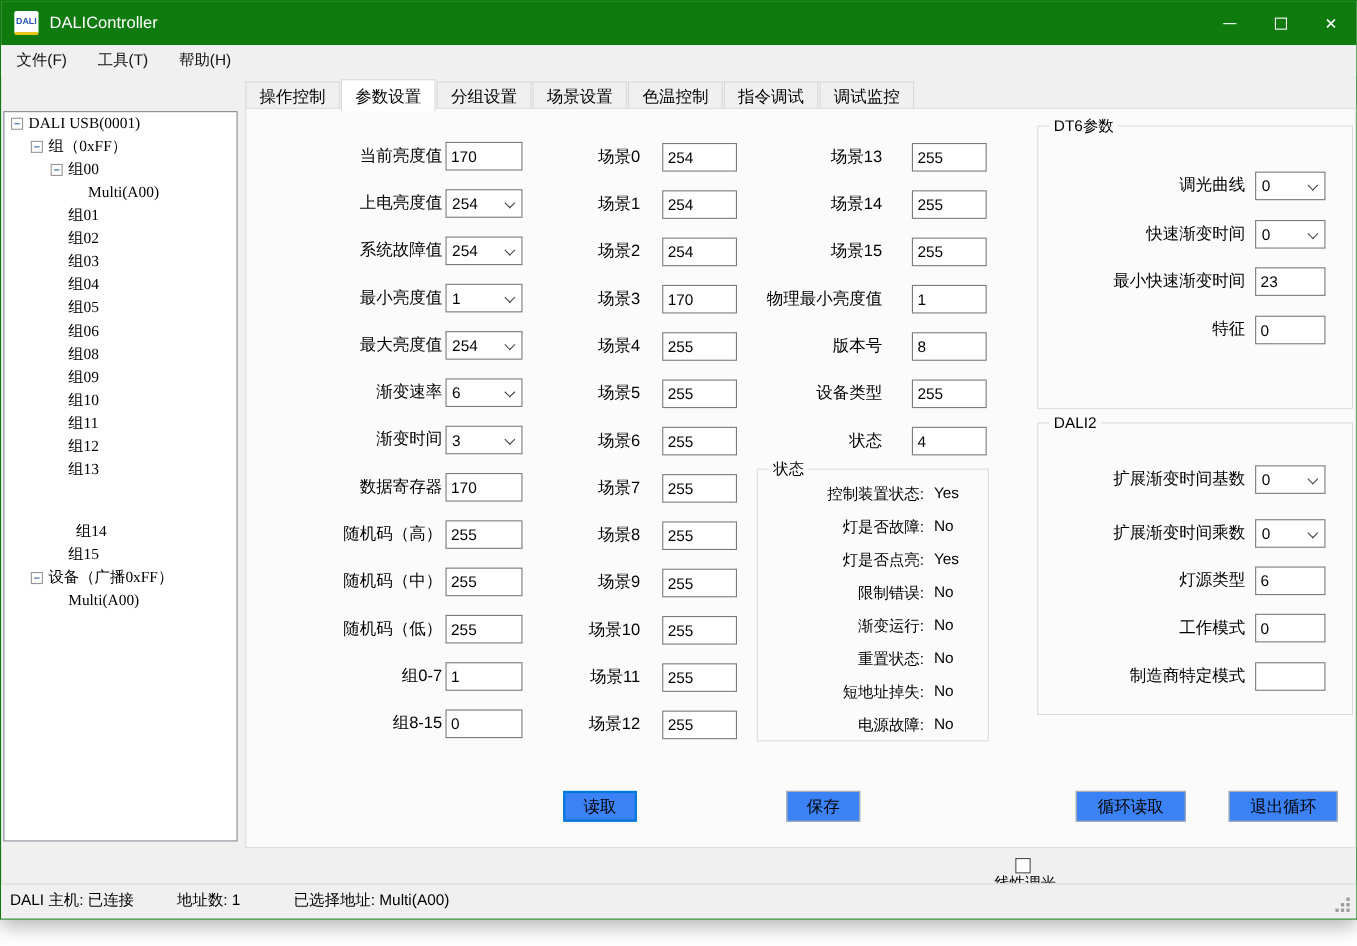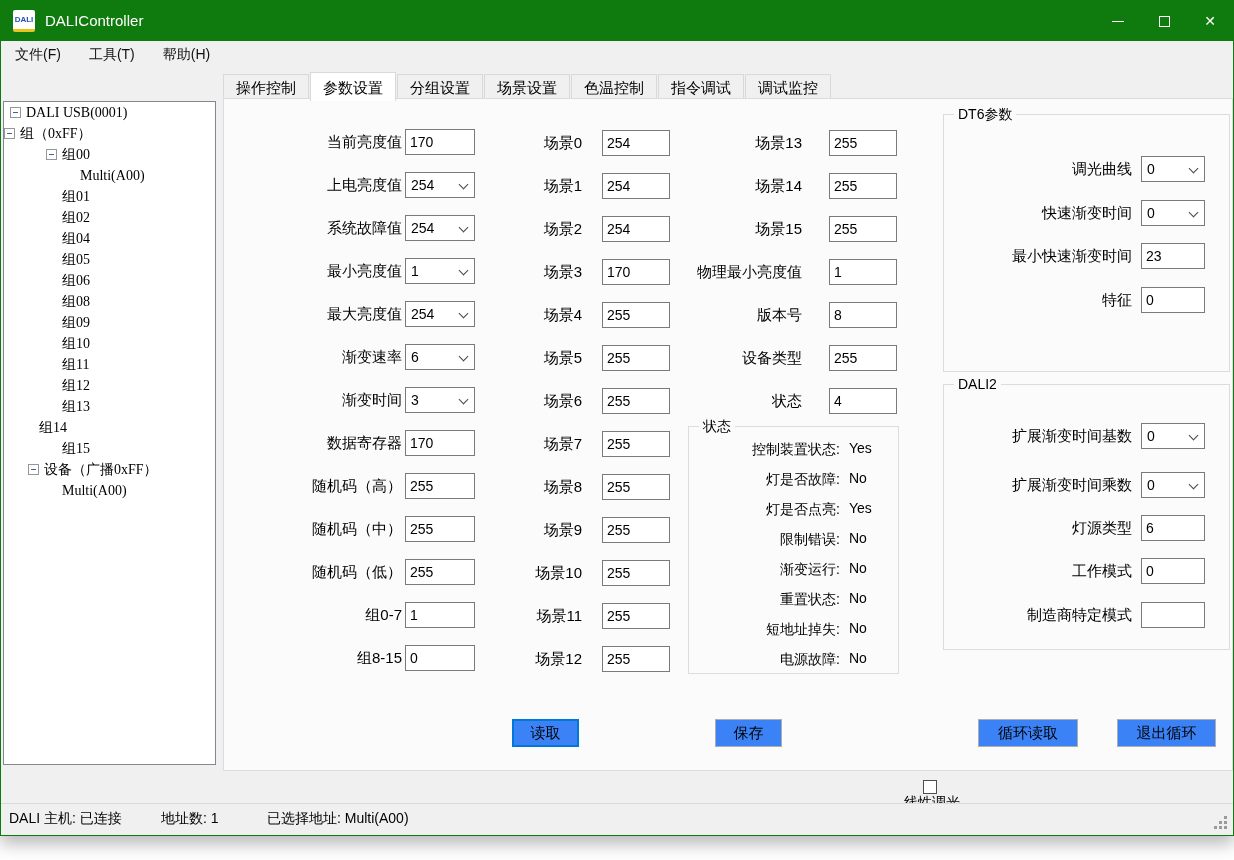--- a/index.html
+++ b/index.html
@@ -91,21 +91,21 @@
       </div>
   </div>
 
   <div class="menubar" id="menubar"><span class="menu-item">文件(F)</span><span class="menu-item">工具(T)</span><span class="menu-item">帮助(H)</span></div>
 
   <div class="tree" id="tree">
       <div class="tree-item" style="padding-left: 6px;">
         <span class="expander"></span>
         <span>DALI USB(0001)</span>
       </div>
-      <div class="tree-item" style="">
+      <div class="tree-item" style="padding-left: 24px;">
         <span class="expander"></span>
         <span>组（0xFF）</span>
       </div>
       <div class="tree-item" style="padding-left: 42px;">
         <span class="expander"></span>
         <span>组00</span>
       </div>
       <div class="tree-item" style="padding-left: 60px;">
         <span class="no-exp"></span>
         <span>Multi(A00)</span>
@@ -113,20 +113,24 @@
       <div class="tree-item" style="padding-left: 42px;">
         <span class="no-exp"></span>
         <span>组01</span>
       </div>
       <div class="tree-item" style="padding-left: 42px;">
         <span class="no-exp"></span>
         <span>组02</span>
       </div>
       <div class="tree-item" style="padding-left: 42px;">
         <span class="no-exp"></span>
+        <span>组03</span>
+      </div>
+      <div class="tree-item" style="padding-left: 42px;">
+        <span class="no-exp"></span>
         <span>组04</span>
       </div>
       <div class="tree-item" style="padding-left: 42px;">
         <span class="no-exp"></span>
         <span>组05</span>
       </div>
       <div class="tree-item" style="padding-left: 42px;">
         <span class="no-exp"></span>
         <span>组06</span>
       </div>
@@ -147,21 +151,21 @@
         <span>组11</span>
       </div>
       <div class="tree-item" style="padding-left: 42px;">
         <span class="no-exp"></span>
         <span>组12</span>
       </div>
       <div class="tree-item" style="padding-left: 42px;">
         <span class="no-exp"></span>
         <span>组13</span>
       </div>
-      <div class="tree-item" style="padding-left: 19px;">
+      <div class="tree-item" style="padding-left: 49px; margin-top: 35px;">
         <span class="no-exp"></span>
         <span>组14</span>
       </div>
       <div class="tree-item" style="padding-left: 42px;">
         <span class="no-exp"></span>
         <span>组15</span>
       </div>
       <div class="tree-item" style="padding-left: 24px;">
         <span class="expander"></span>
         <span>设备（广播0xFF）</span>

